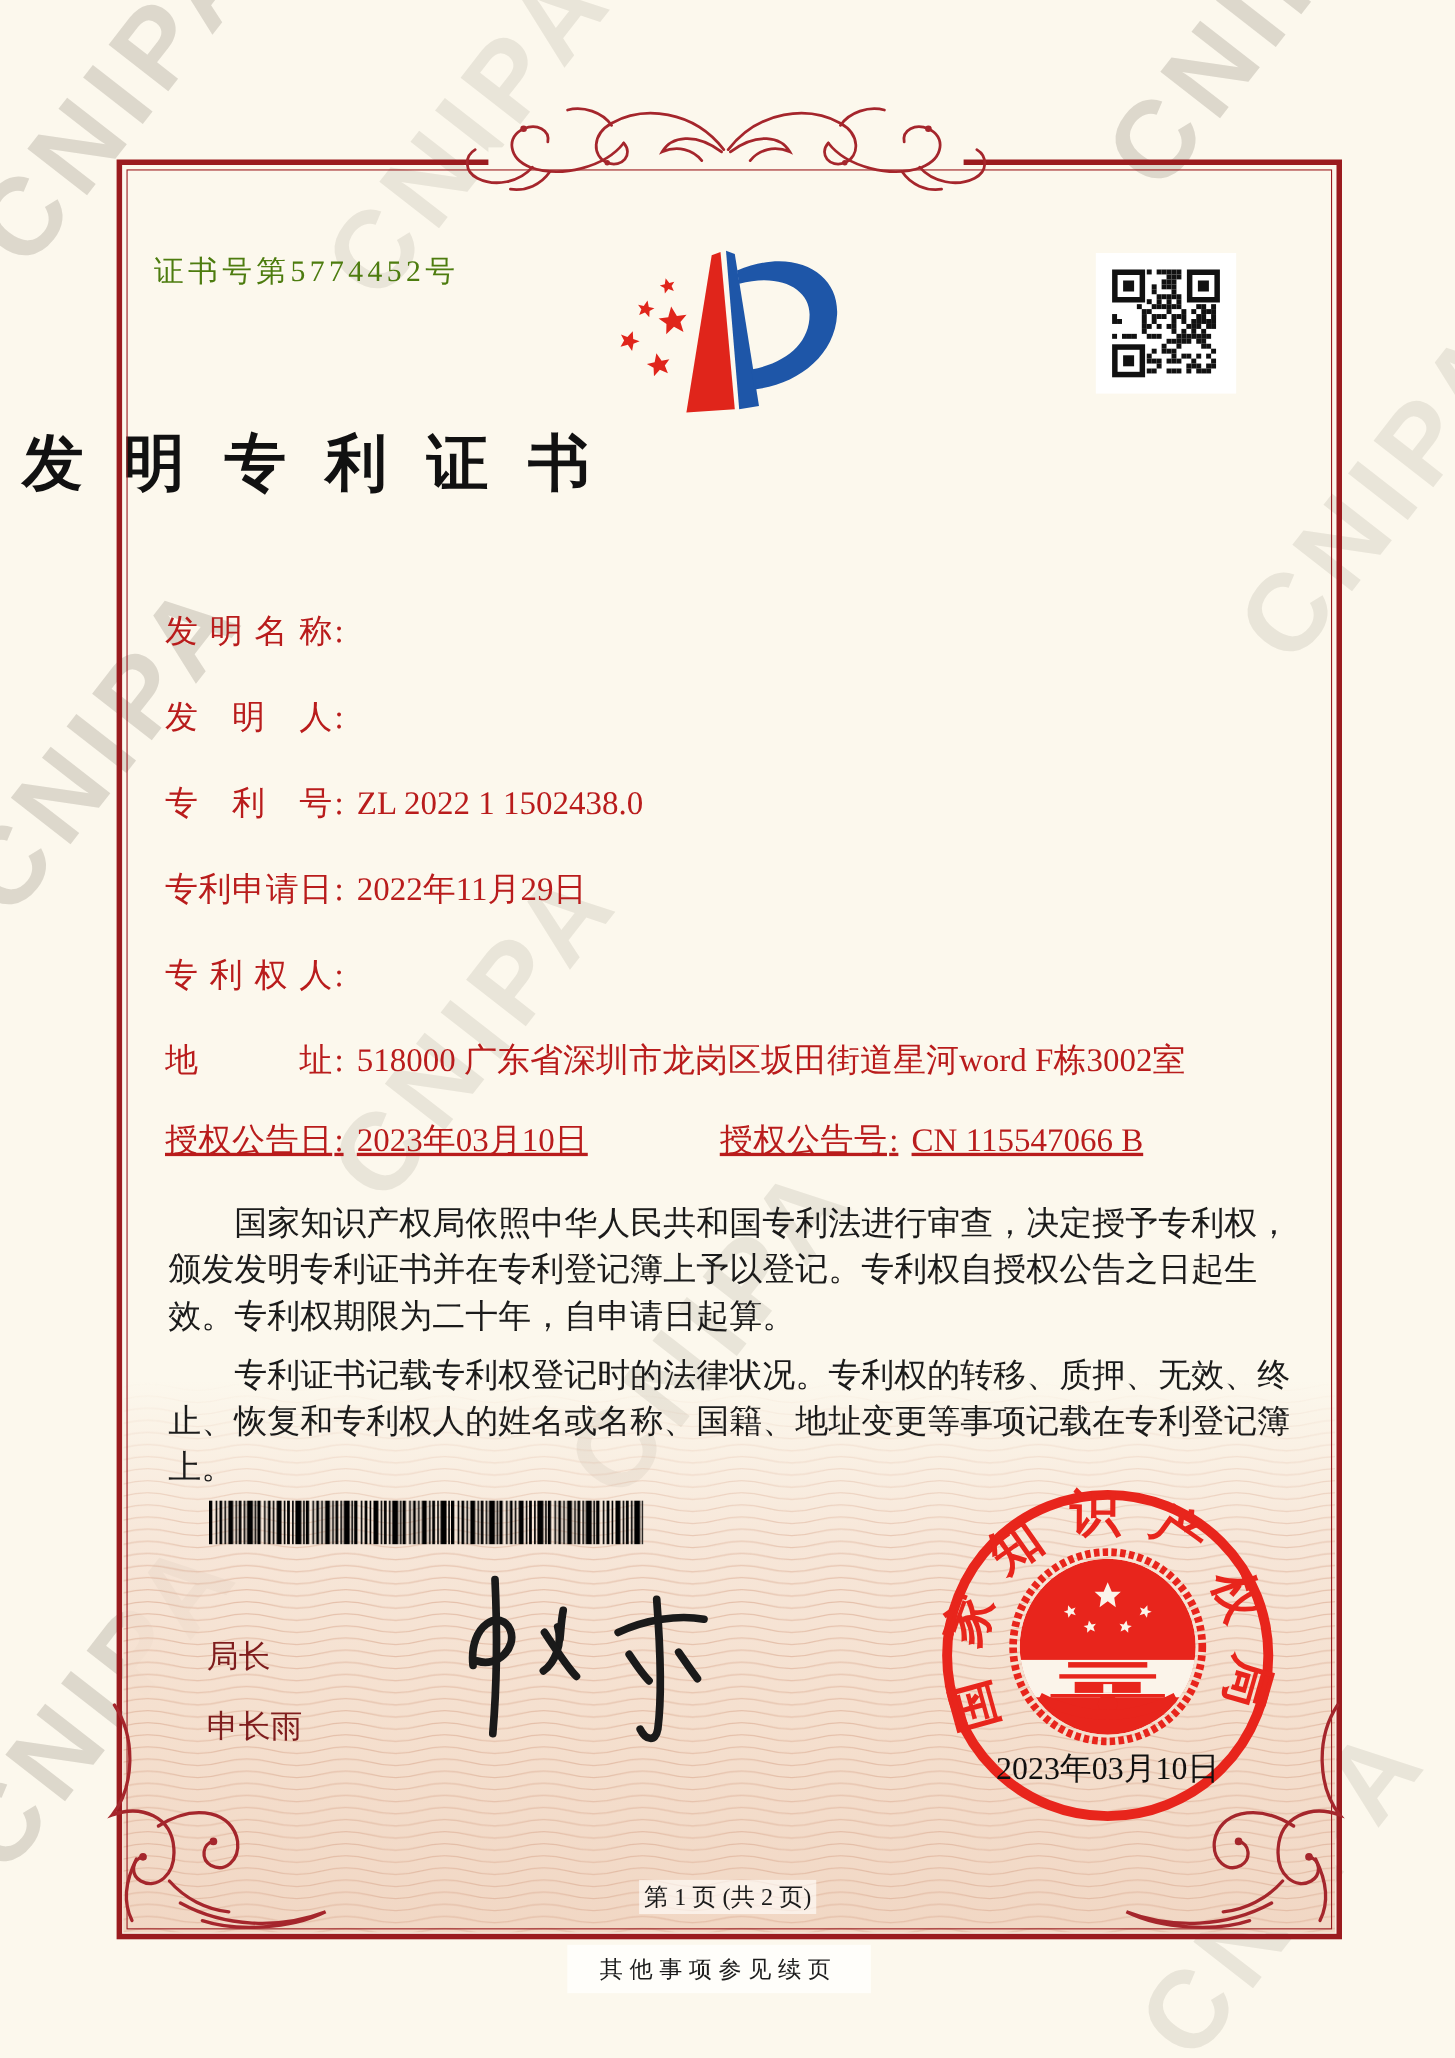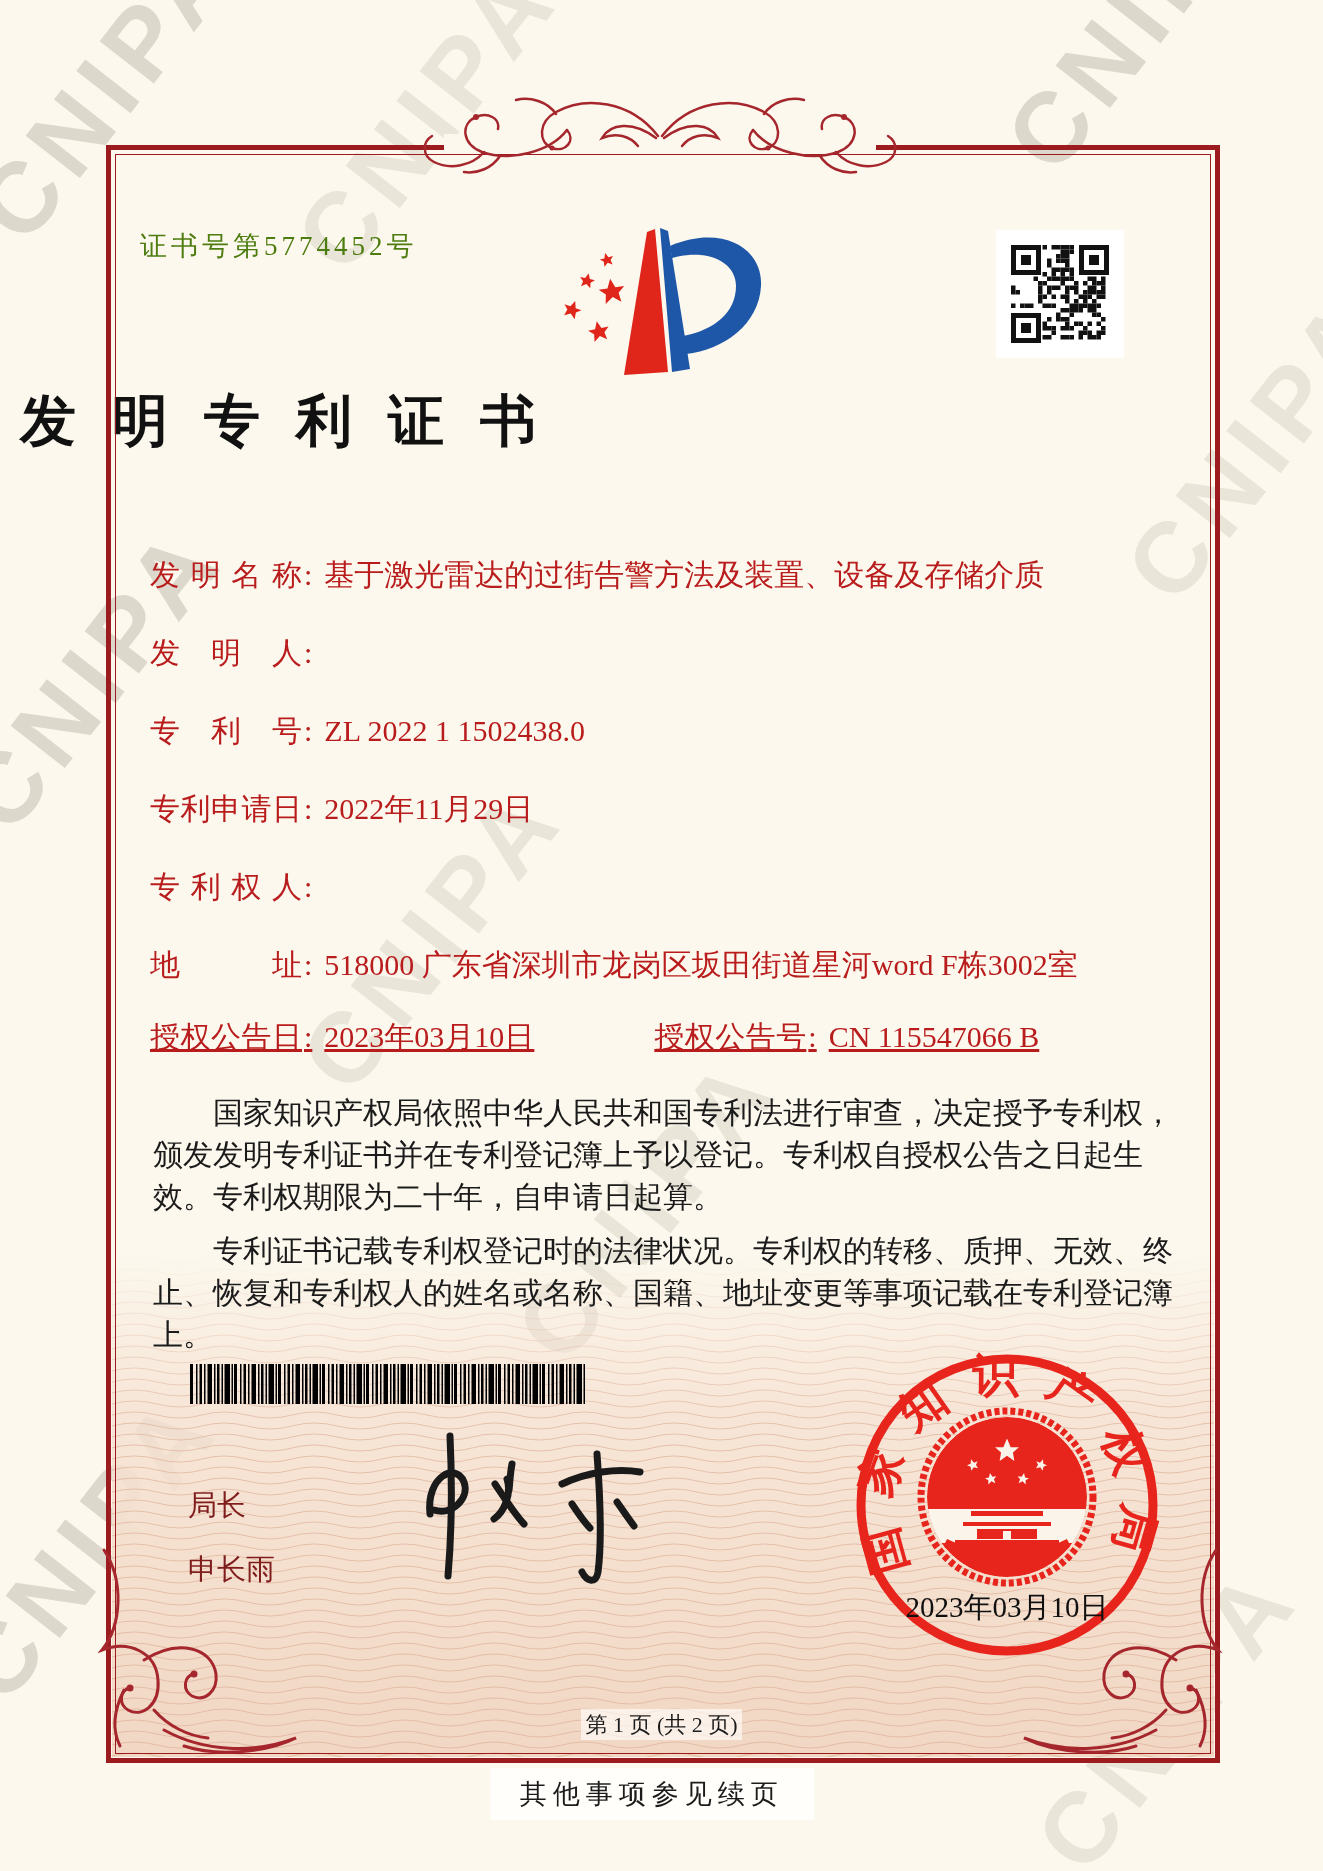--- a/index.html
+++ b/index.html
@@ -53,21 +53,21 @@
   .signature{position:absolute;left:412px;top:1424px;z-index:2;}
 
   .seal{position:absolute;left:852px;top:1350px;z-index:3;}
   .seal .arc-text{font-size:46px;font-weight:bold;letter-spacing:24px;fill:#E8251C;
       font-family:"Liberation Serif","DejaVu Serif",serif;}
   .seal .seal-date{font-size:29px;fill:#101010;font-family:"Liberation Serif","DejaVu Serif",serif;}
 
   .page-info{position:absolute;left:0;right:0;top:1710px;text-align:center;z-index:2;font-size:22px;color:#1b1b1b;}
   .page-info span{background:rgba(255,254,250,.65);padding:3px 4px;}
   .cont-note{position:absolute;left:50%;top:1768px;transform:translateX(-53%);z-index:7;
-      font-size:27px;color:#1b1b1b;background:#FFFEFA;padding:8px 30px;letter-spacing:6px;}
+      font-size:21px;color:#1b1b1b;background:#FFFEFA;padding:8px 30px;letter-spacing:6px;}
 
   .ornament{position:absolute;z-index:7;pointer-events:none;}
   .orn-top{left:380px;top:72px;}
   .orn-bl{left:84px;top:1540px;}
   .orn-br{left:1006px;top:1540px;}
 </style>
 </head>
 <body>
 
 <div class="page">
@@ -311,21 +311,20 @@
         <rect x="25" y="93" width="10" height="10"></rect>
     </g>
   </svg>
 
   <div class="title">发明专利证书</div>
 
   <div class="fields">
     <div class="frow">
       <span class="flabel">发明名称</span>
         <span class="fcolon">:</span>
-      <div class="fvalue">基于激光雷达的过街告警方法及装置、设备及存储介质</div>
     </div>
     <div class="frow">
       <span class="flabel">发明人</span>
         <span class="fcolon">:</span>
     </div>
     <div class="frow">
       <span class="flabel">专利号</span>
         <span class="fcolon">:</span>
       <div class="fvalue">ZL 2022 1 1502438.0</div>
     </div>

